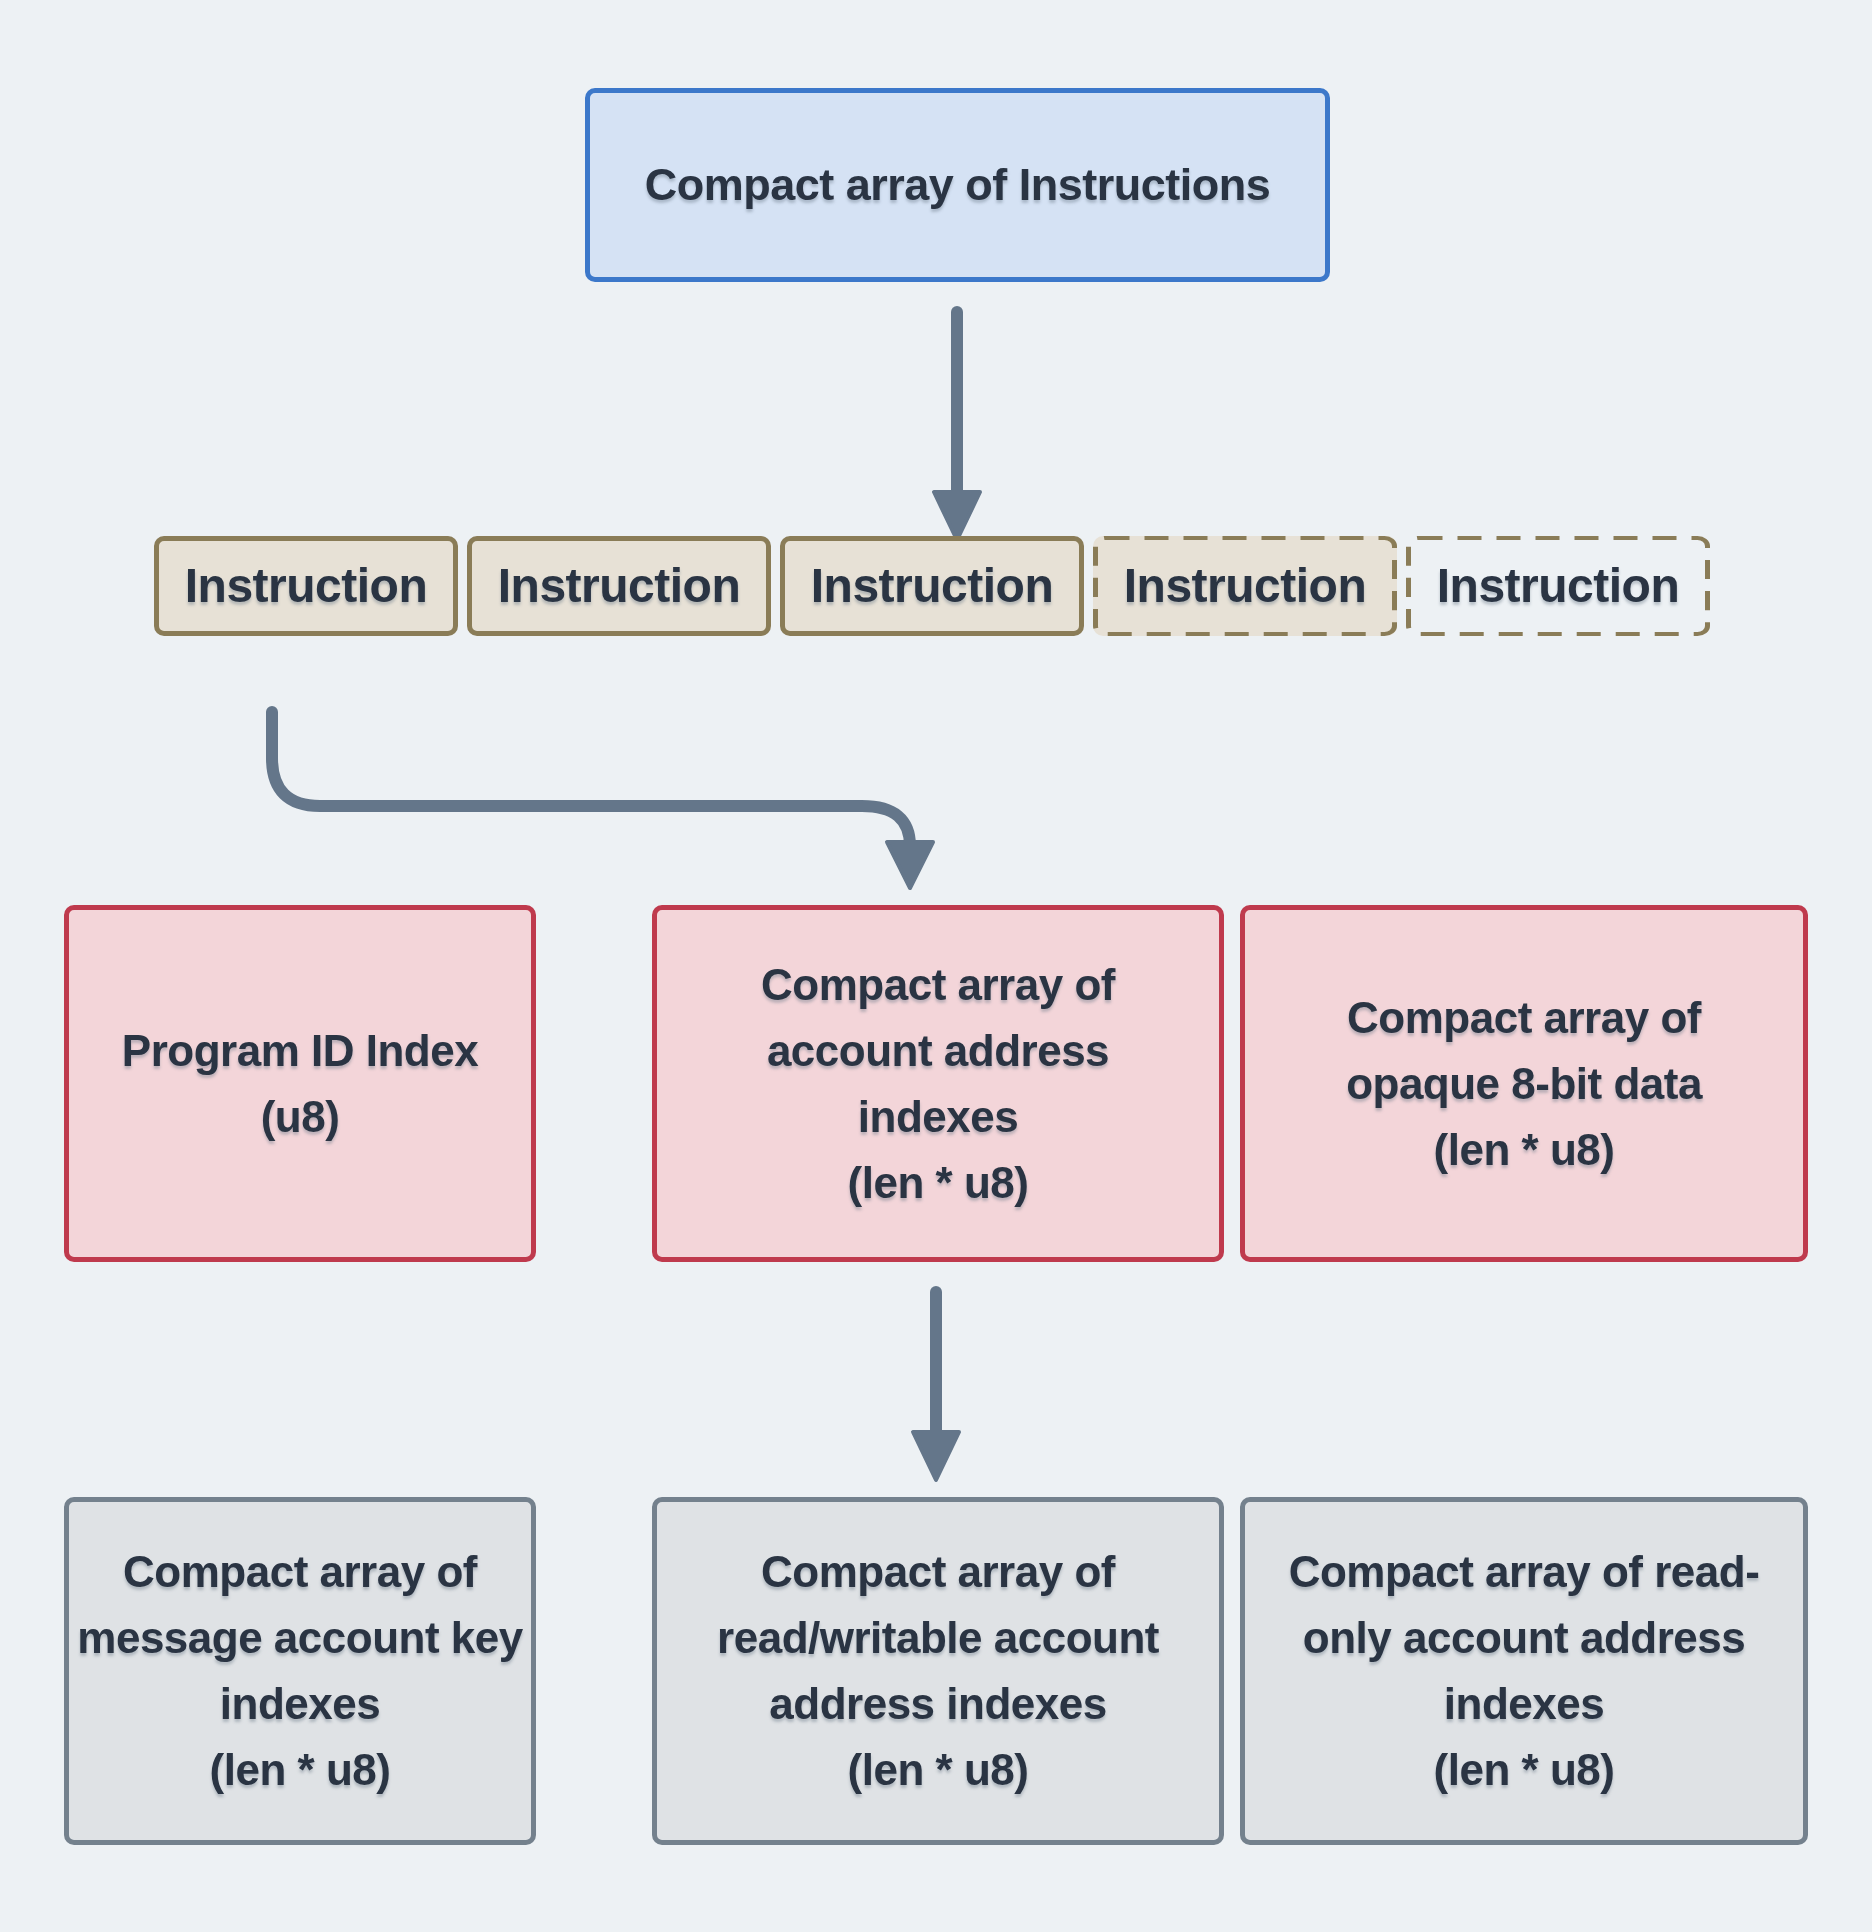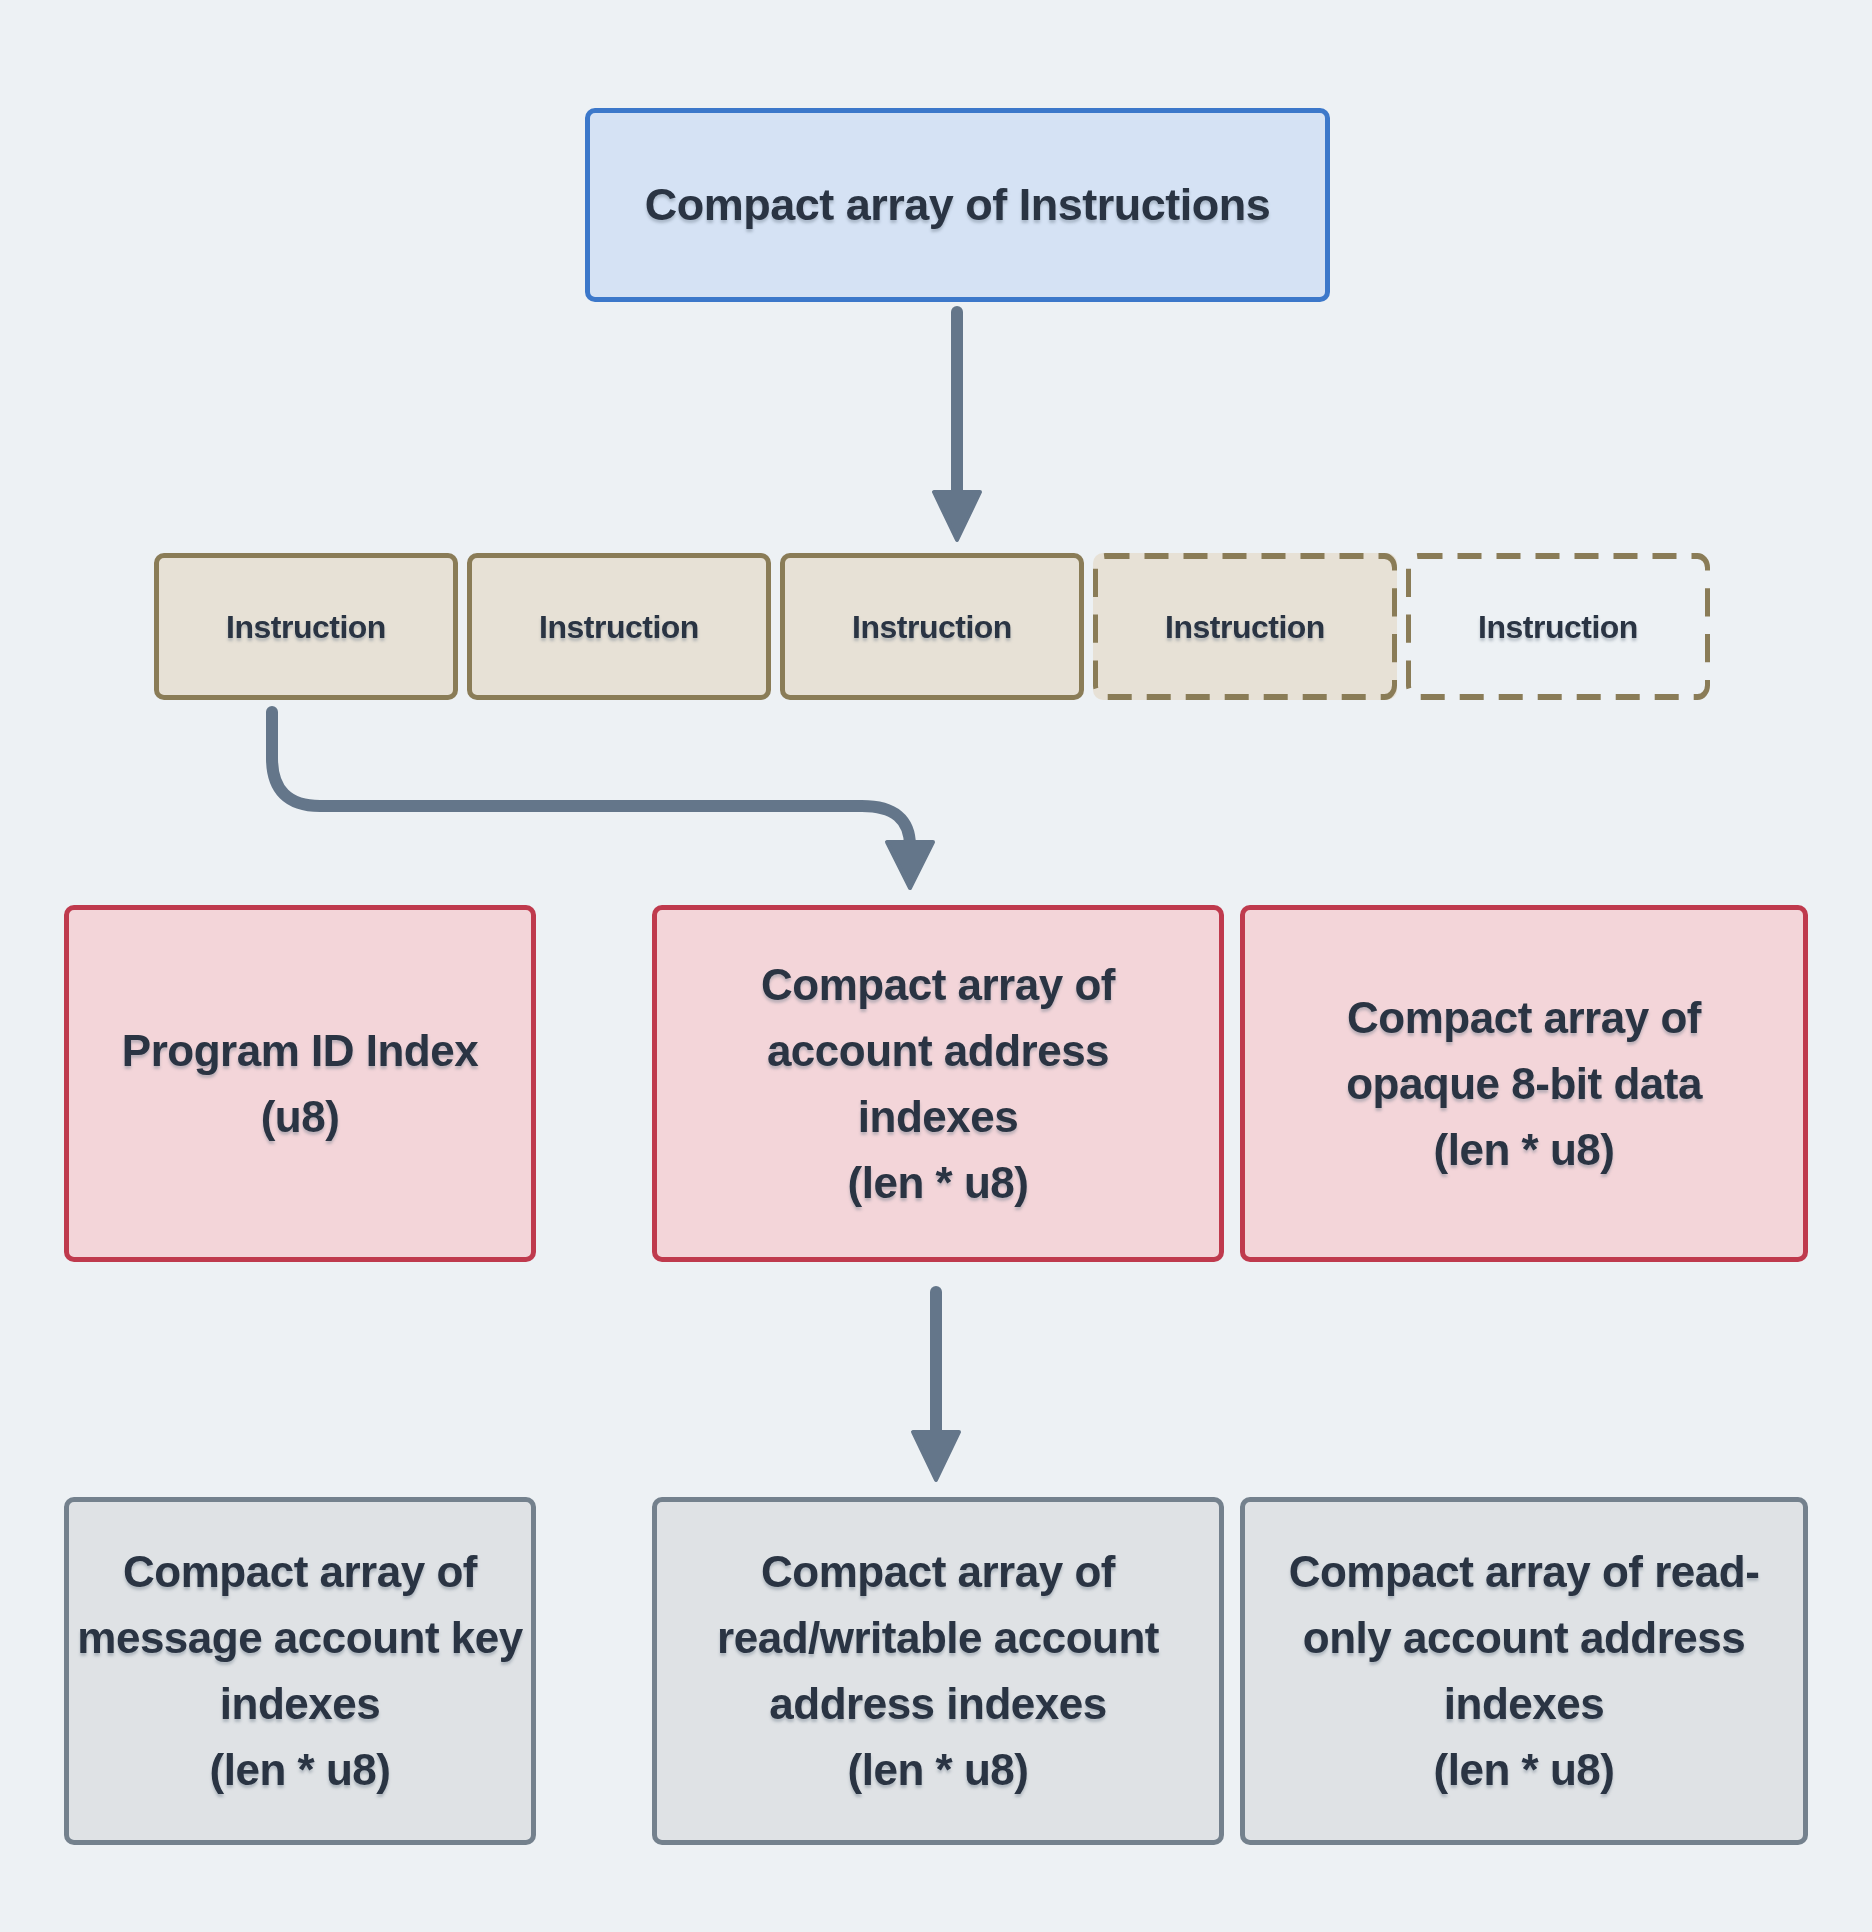--- a/index.html
+++ b/index.html
@@ -31,28 +31,27 @@
     font-weight: 600;
     letter-spacing: -0.5px;
     text-shadow: 0 3px 3px rgba(106,120,136,0.40);
   }
   .box .lbl { white-space: pre-line; line-height: 1.5; }
   .box-blue {
     left: 585px; top: 88px; width: 745px; height: 194px;
     background: #d5e2f4;
     border: 5px solid #3c78ca;
     font-size: 45px;
-    margin-top: 20px;
   }
   .box-blue .lbl { white-space: nowrap; }
   .box-tan {
-    top: 553px; width: 304px; height: 147px;
+    top: 536px; width: 304px; height: 100px;
     background: #e7e1d6;
     border: 5px solid #8a7c57;
-    font-size: 32px;
+    font-size: 48px;
   }
   .box-tan.dashed { border: none; }
   .box-tan.empty { background: transparent; }
   .dash-rect {
     position: absolute; left: 0; top: 0;
     width: 100%; height: 100%;
   }
   .box-pink {
     top: 905px; height: 357px;
     background: #f3d5d9;

